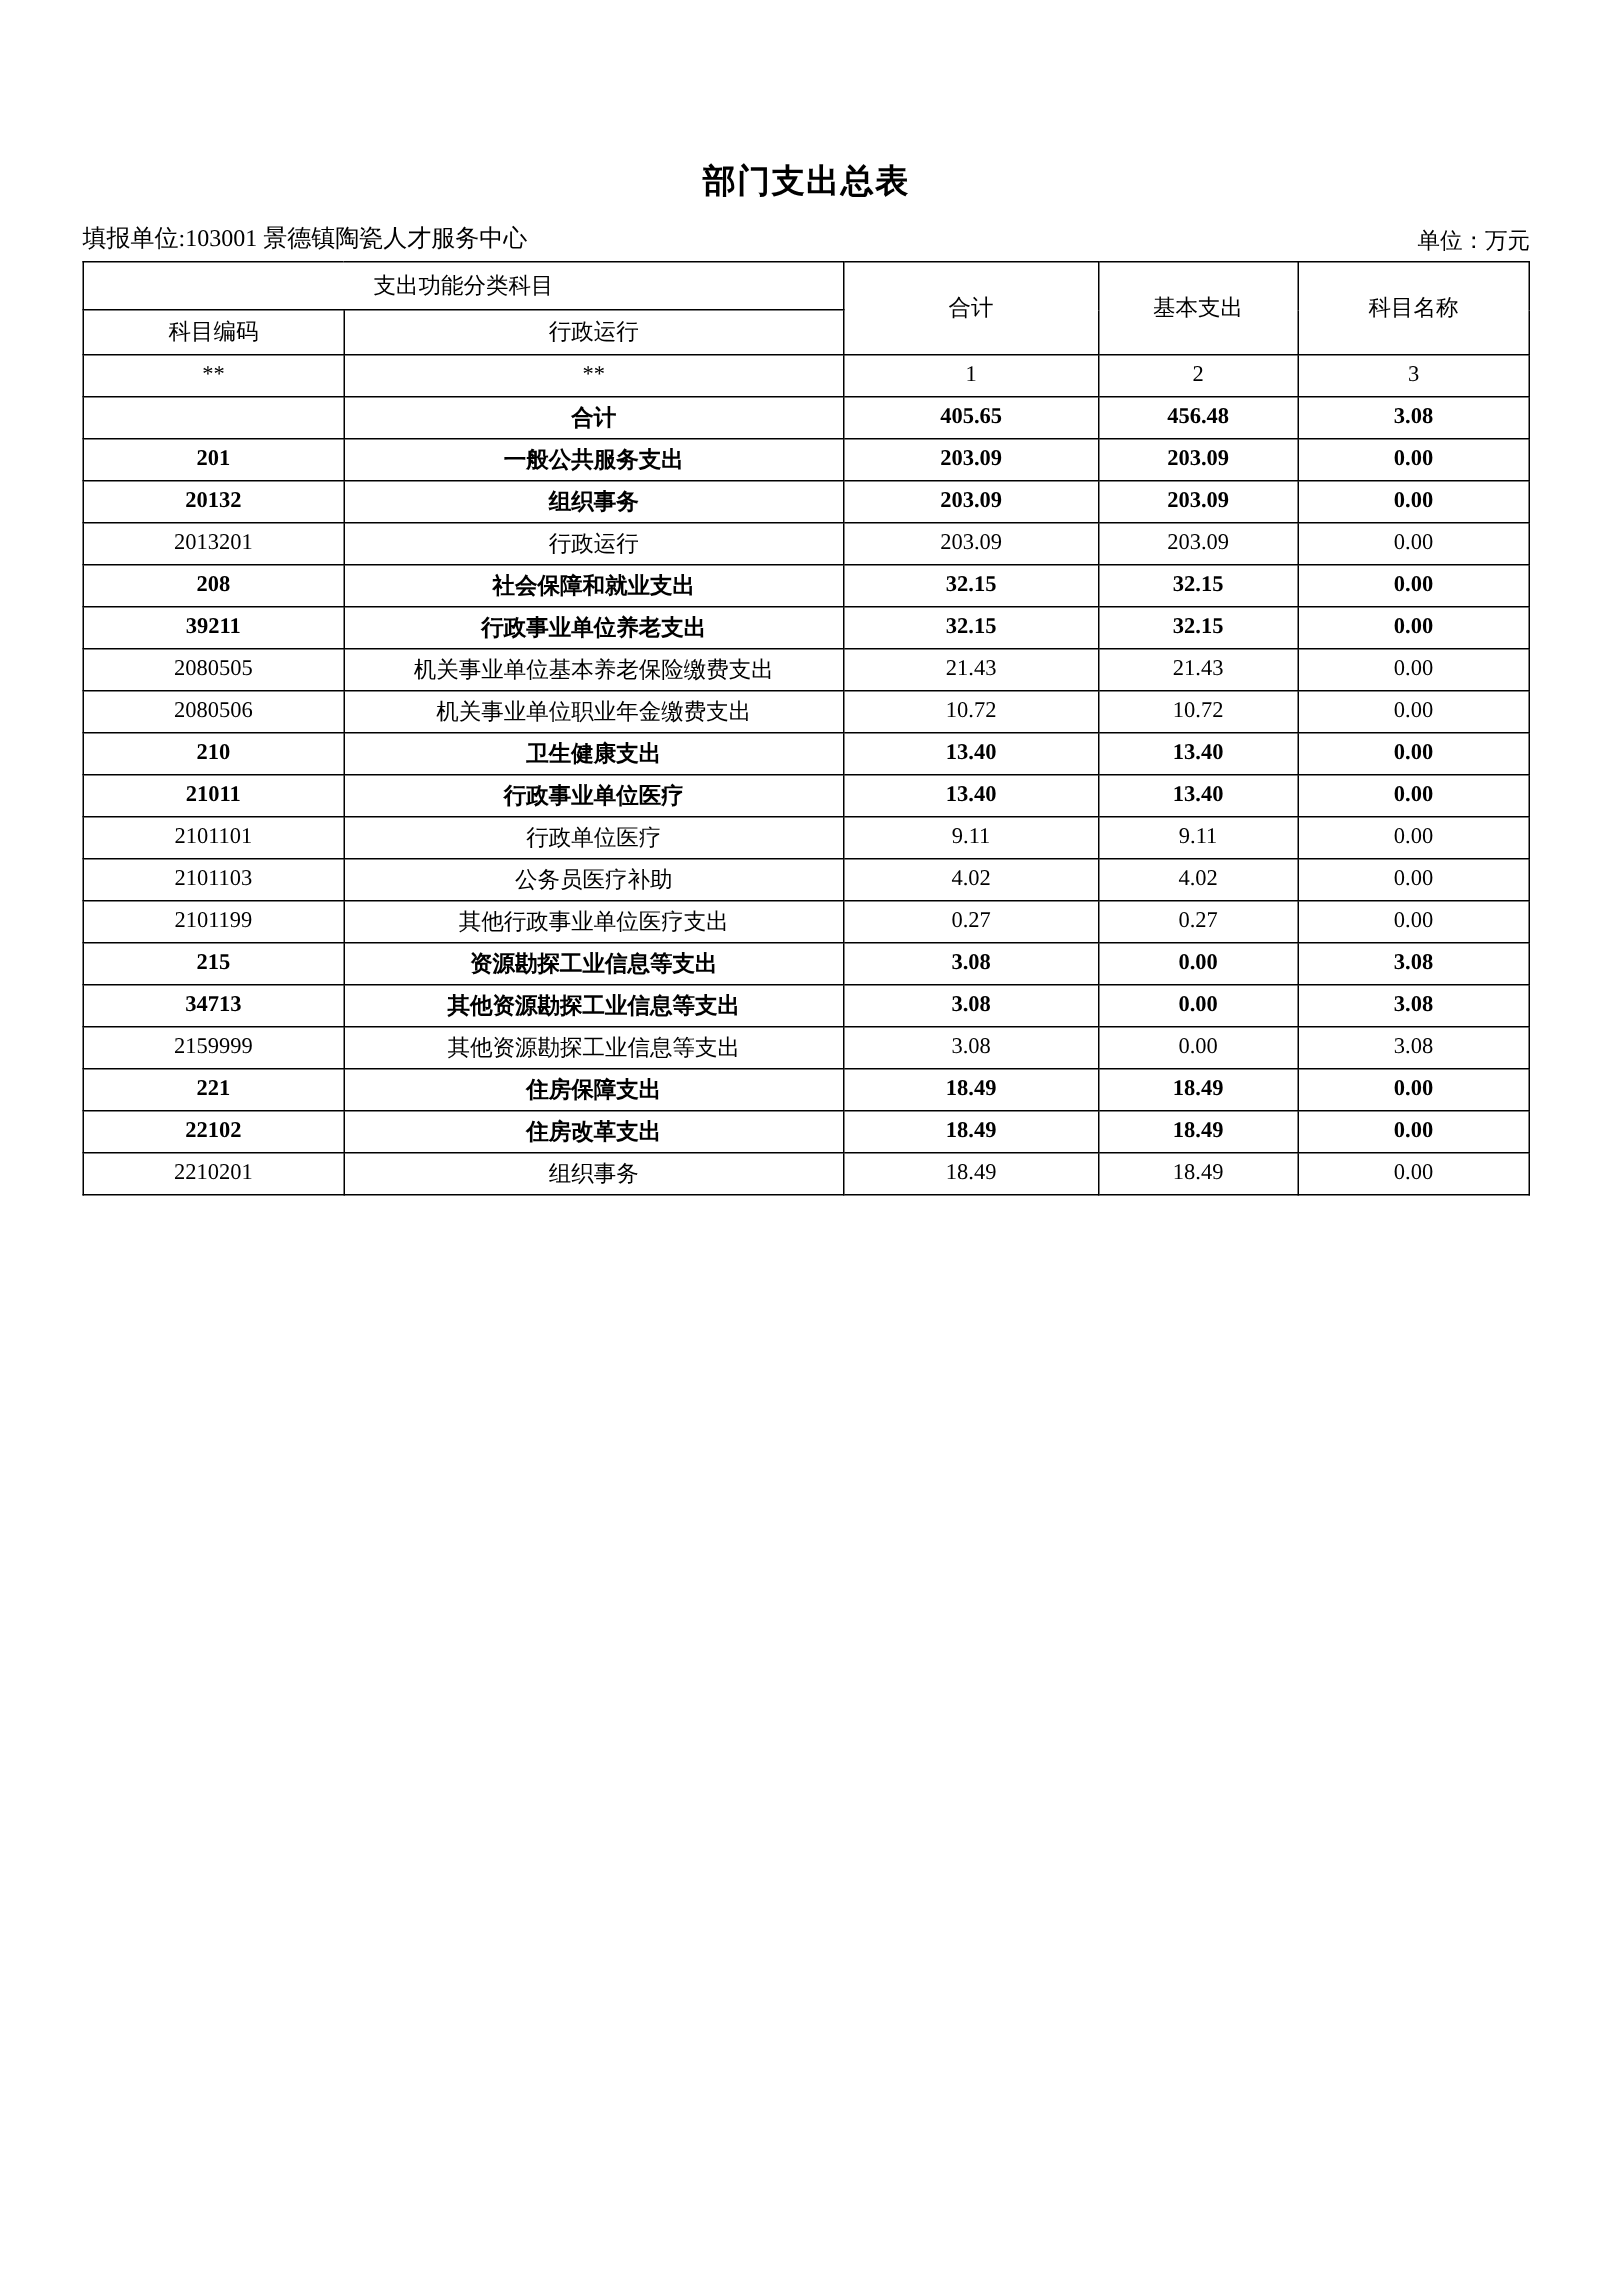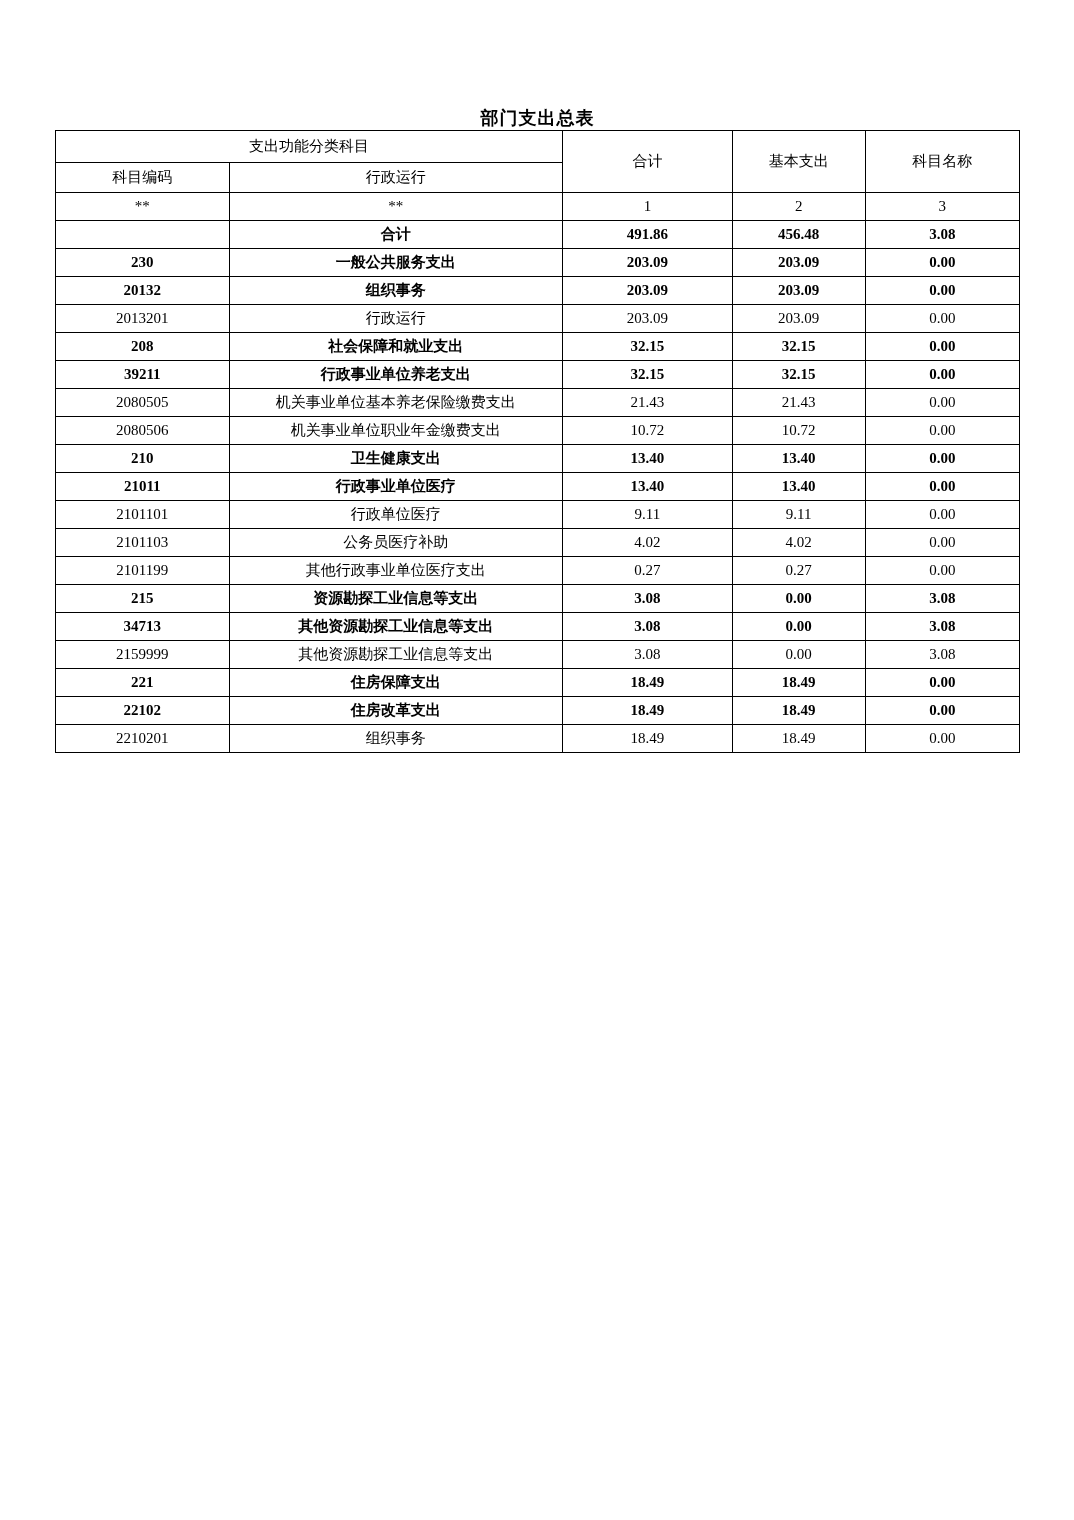--- a/index.html
+++ b/index.html
@@ -13,21 +13,21 @@
     width: 1074px;
     height: 1520px;
     box-sizing: border-box;
     padding: 108px 54px 0 55px;
     background: #ffffff;
     overflow: hidden;
   }
   .title {
     margin: 0;
     text-align: center;
-    font-size: 18px;
+    font-size: 22px;
     font-weight: bold;
     letter-spacing: 1px;
     line-height: 1.2;
     font-family: "Liberation Serif", "DejaVu Serif", serif;
   }
   .meta {
     display: flex;
     justify-content: space-between;
     align-items: flex-end;
     margin-top: 15px;
@@ -60,20 +60,24 @@
   tbody td { height: 25px; }
   tbody tr.bold td { font-weight: bold; }
 </style>
 </head>
 <body>
 
 <div class="page">
 
   <h1 class="title">部门支出总表</h1>
 
+  <div class="meta">
+    <span class="meta-left">填报单位:103001 景德镇陶瓷人才服务中心</span>
+    <span class="meta-right">单位：万元</span>
+  </div>
 
   <table class="budget-table">
     <colgroup>
       <col style="width:18%">
       <col style="width:34.6%">
       <col style="width:17.6%">
       <col style="width:13.8%">
       <col style="width:16%">
     </colgroup>
     <thead>
@@ -92,26 +96,26 @@
         <tr>
           <td>**</td>
           <td>**</td>
           <td>1</td>
           <td>2</td>
           <td>3</td>
         </tr>
         <tr class="bold">
           <td></td>
           <td>合计</td>
-          <td>491.86</td>
+          <td>405.65</td>
           <td>456.48</td>
           <td>3.08</td>
         </tr>
         <tr class="bold">
-          <td>230</td>
+          <td>201</td>
           <td>一般公共服务支出</td>
           <td>203.09</td>
           <td>203.09</td>
           <td>0.00</td>
         </tr>
         <tr class="bold">
           <td>20132</td>
           <td>组织事务</td>
           <td>203.09</td>
           <td>203.09</td>

